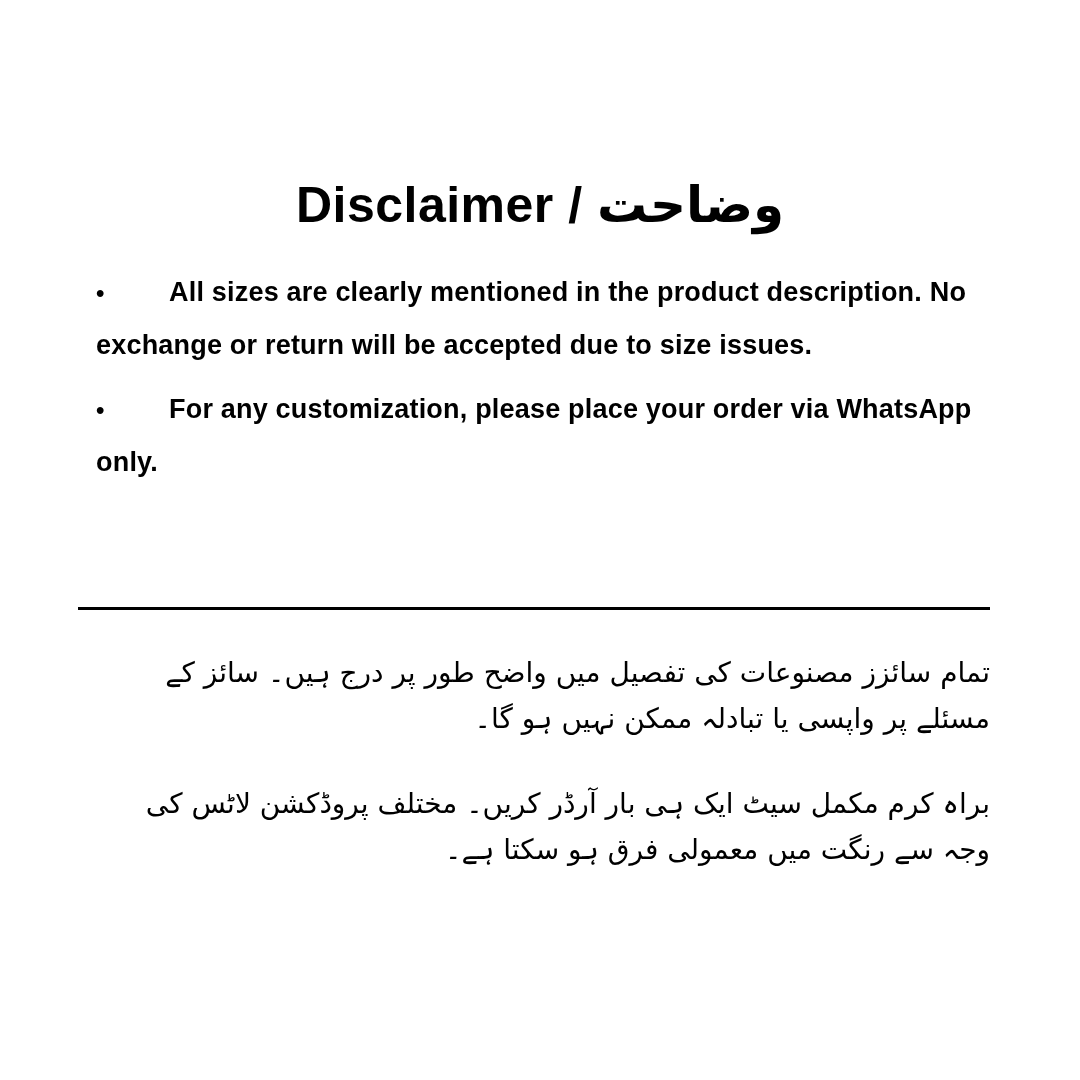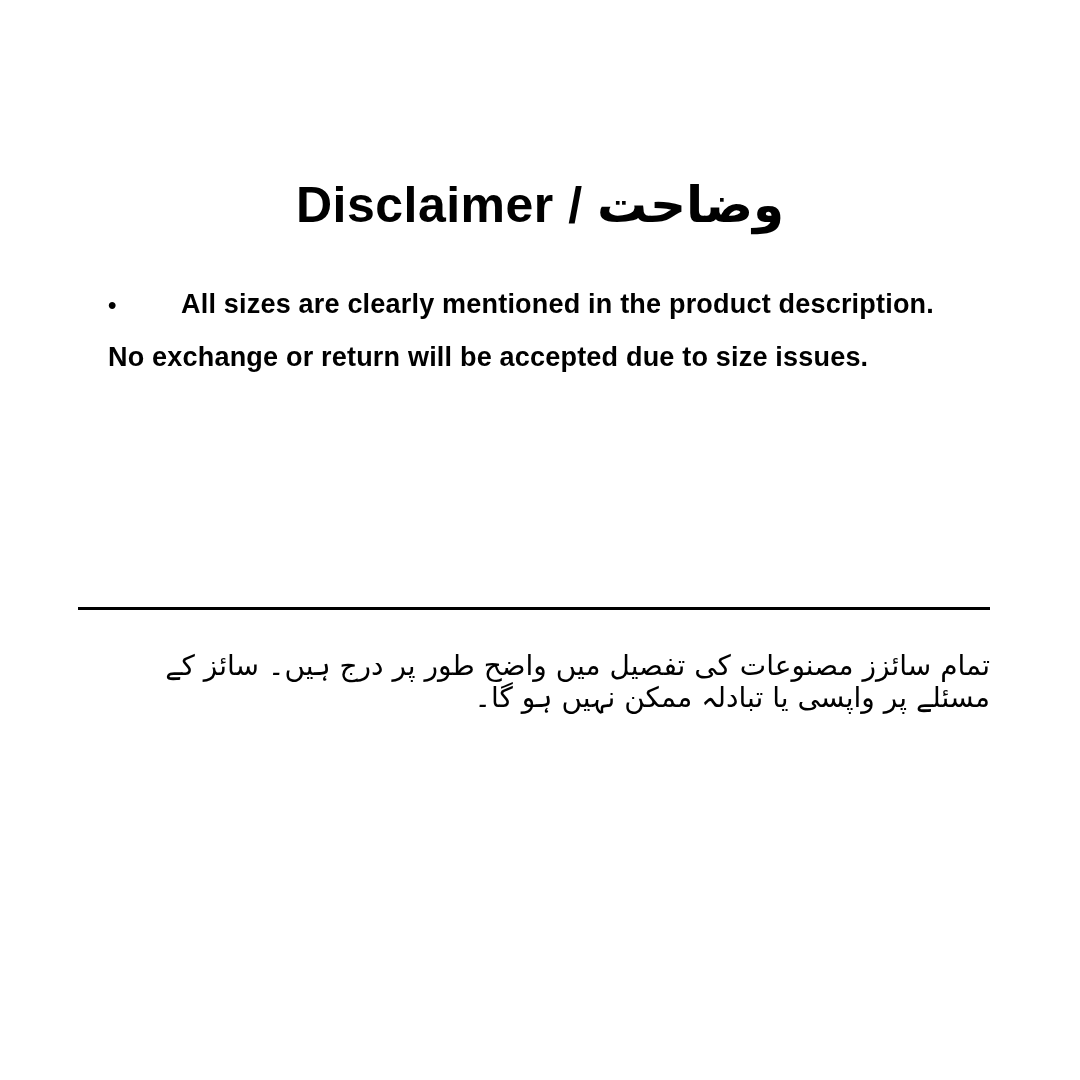--- a/index.html
+++ b/index.html
@@ -31,21 +31,21 @@
   .bullets {
     position: absolute;
     left: 92px;
     right: 90px;
     top: 262px;
     font-size: 27px;
     font-weight: 700;
     line-height: 52px;
     letter-spacing: 0.2px;
   }
-  .bullet { margin: 16px; }
+  .bullet { margin: 4px; }
   .bullet.spaced { margin-top: 12px; }
   .bullet .dot {
     display: inline-block;
     width: 73px;
     font-size: 24px;
   }
 
   
   .divider {
     position: absolute;
@@ -62,36 +62,40 @@
     left: 92px;
     right: 90px;
     top: 650px;
     direction: rtl;
     text-align: right;
     font-family: "DejaVu Sans", "Liberation Sans", sans-serif;
     font-size: 28px;
     font-weight: 400;
   }
   .urdu p {
-    line-height: 32px;
+    line-height: 46px;
     margin: 0 0 39px 0;
   }
 </style>
 </head>
 <body>
 
 <div class="canvas">
 
   <h1 class="title">Disclaimer / وضاحت</h1>
 
   <div class="bullets">
     <p class="bullet">
       <span class="dot">•</span><span>All sizes are clearly mentioned in the product description. No exchange or return will be accepted due to size issues.</span>
     </p>
+    <p class="bullet spaced">
+      <span class="dot">•</span><span>For any customization, please place your order via WhatsApp only.</span>
+    </p>
   </div>
 
   <div class="divider"></div>
 
   <div class="urdu" dir="rtl" lang="ur">
     <p>تمام سائزز مصنوعات کی تفصیل میں واضح طور پر درج ہیں۔ سائز کے مسئلے پر واپسی یا تبادلہ ممکن نہیں ہو گا۔</p>
+    <p>براہ کرم مکمل سیٹ ایک ہی بار آرڈر کریں۔ مختلف پروڈکشن لاٹس کی وجہ سے رنگت میں معمولی فرق ہو سکتا ہے۔</p>
   </div>
 
 </div>
 
 </body></html>

